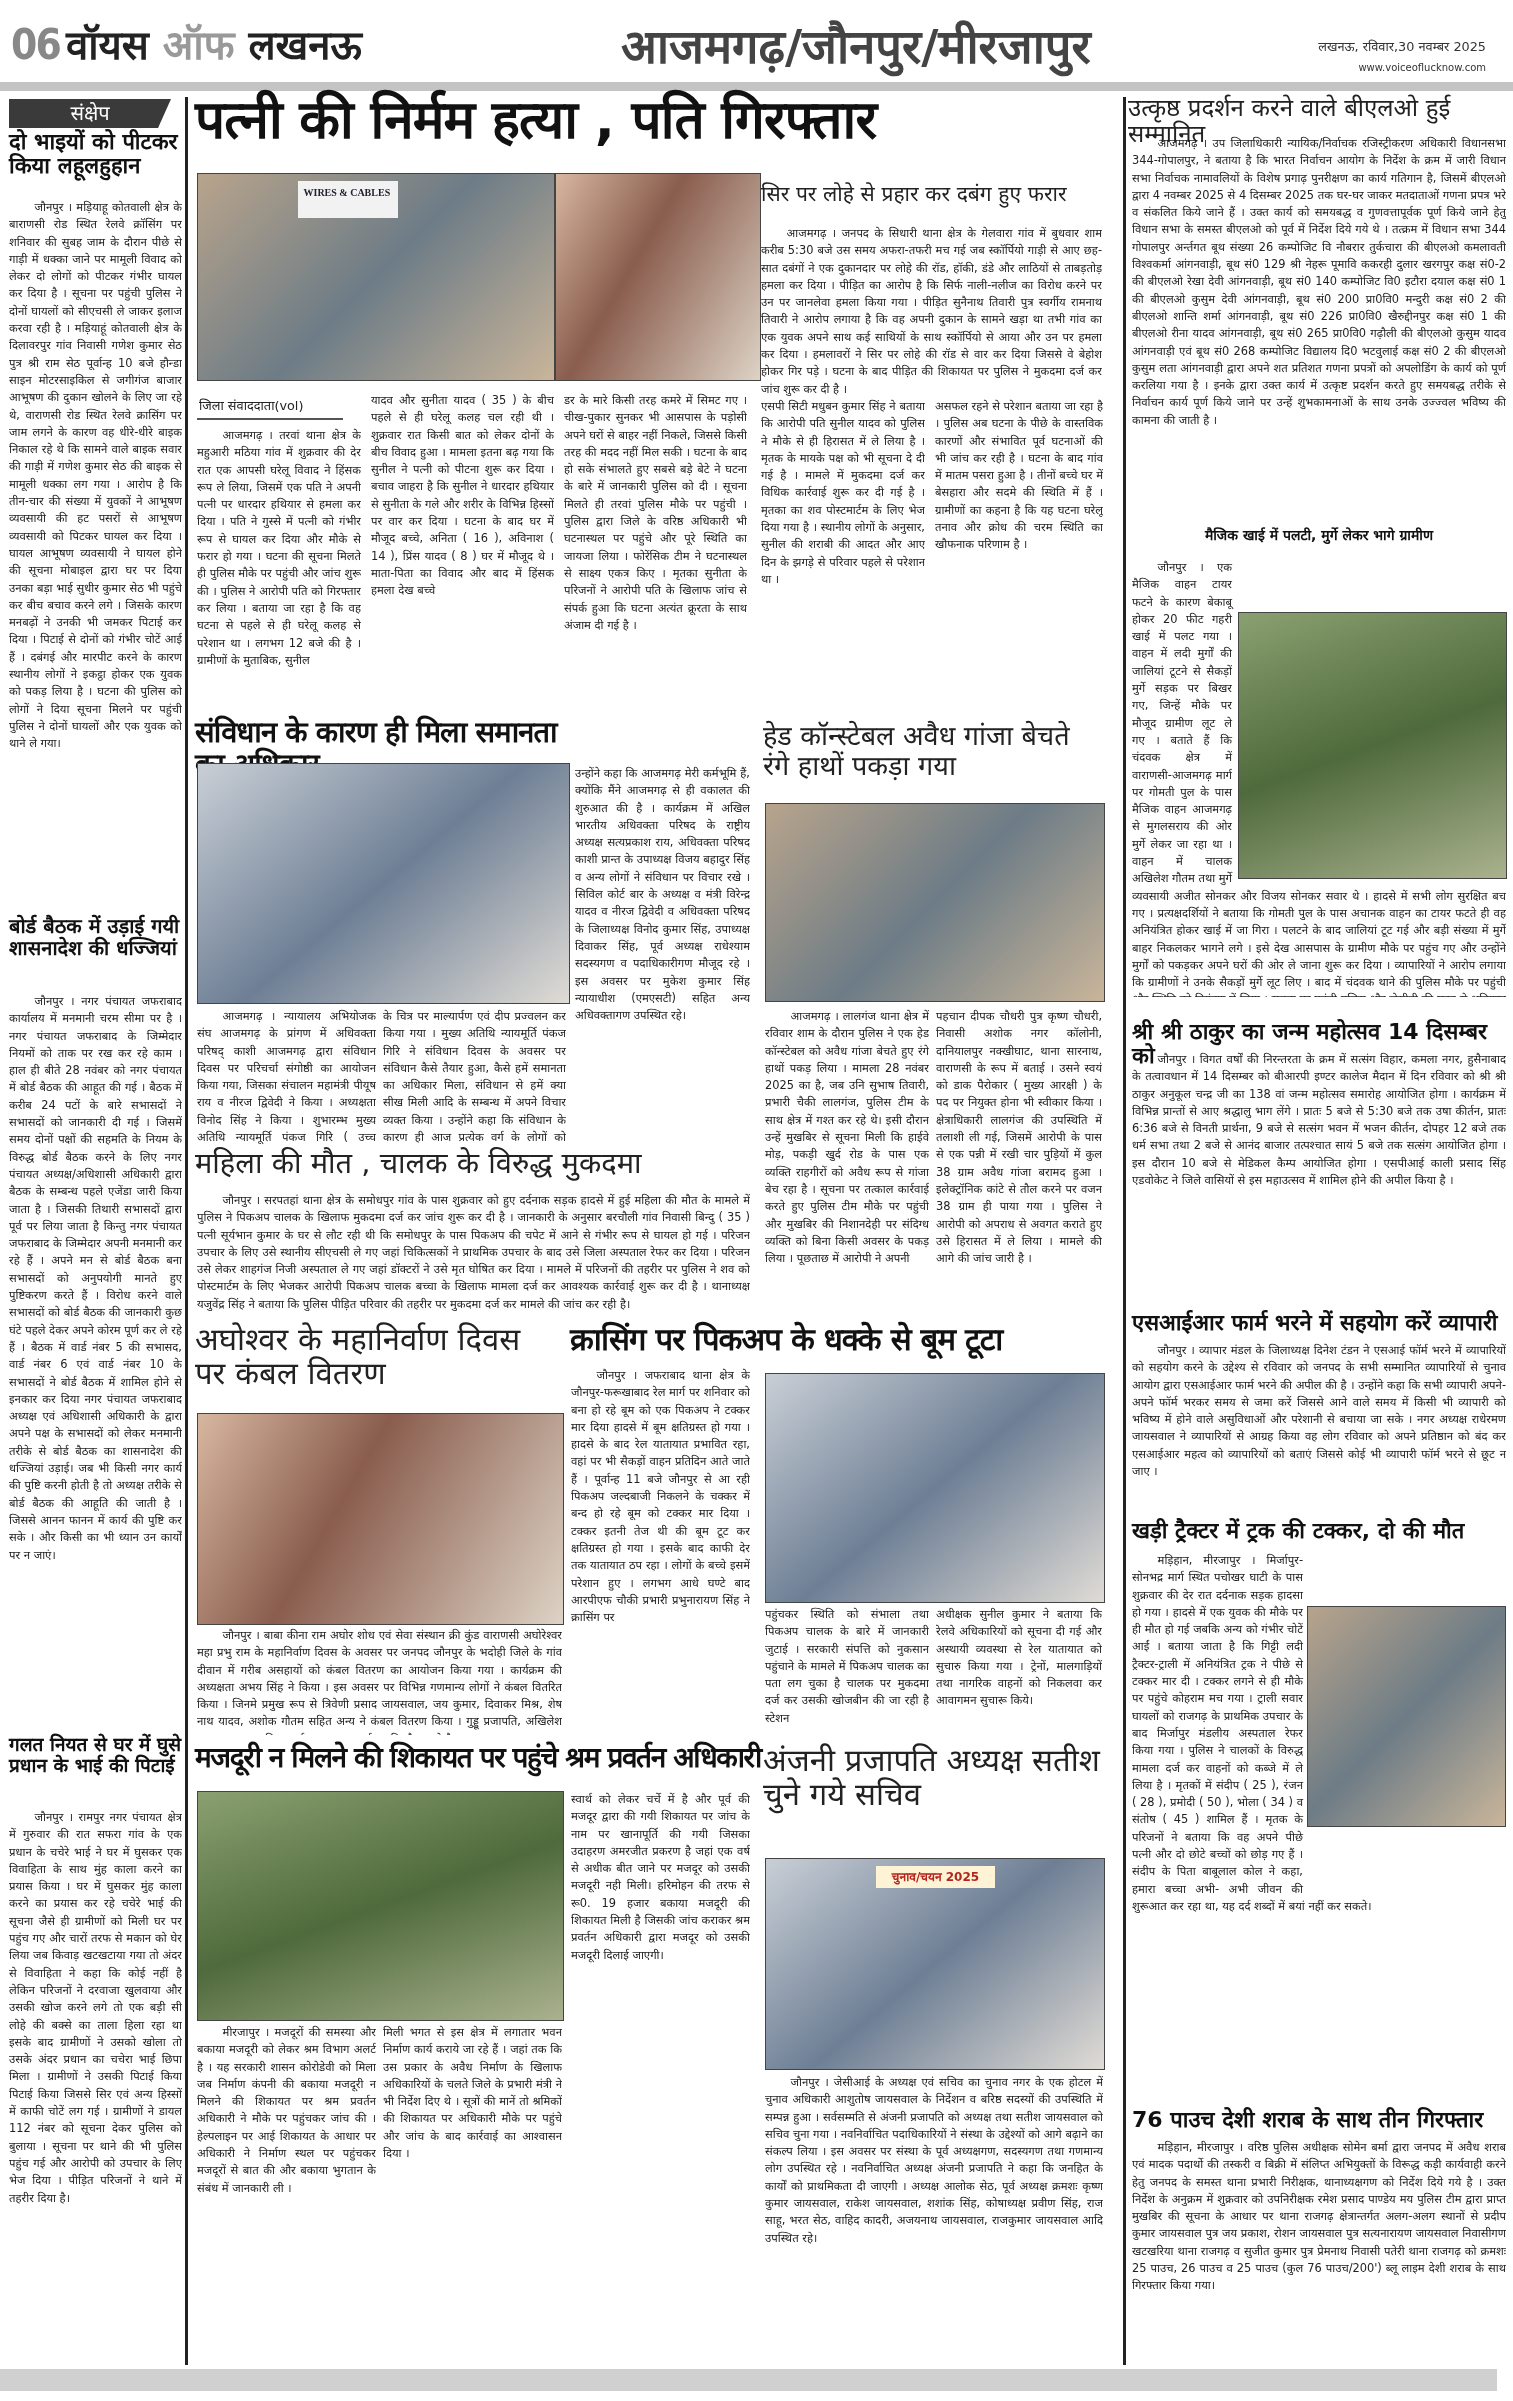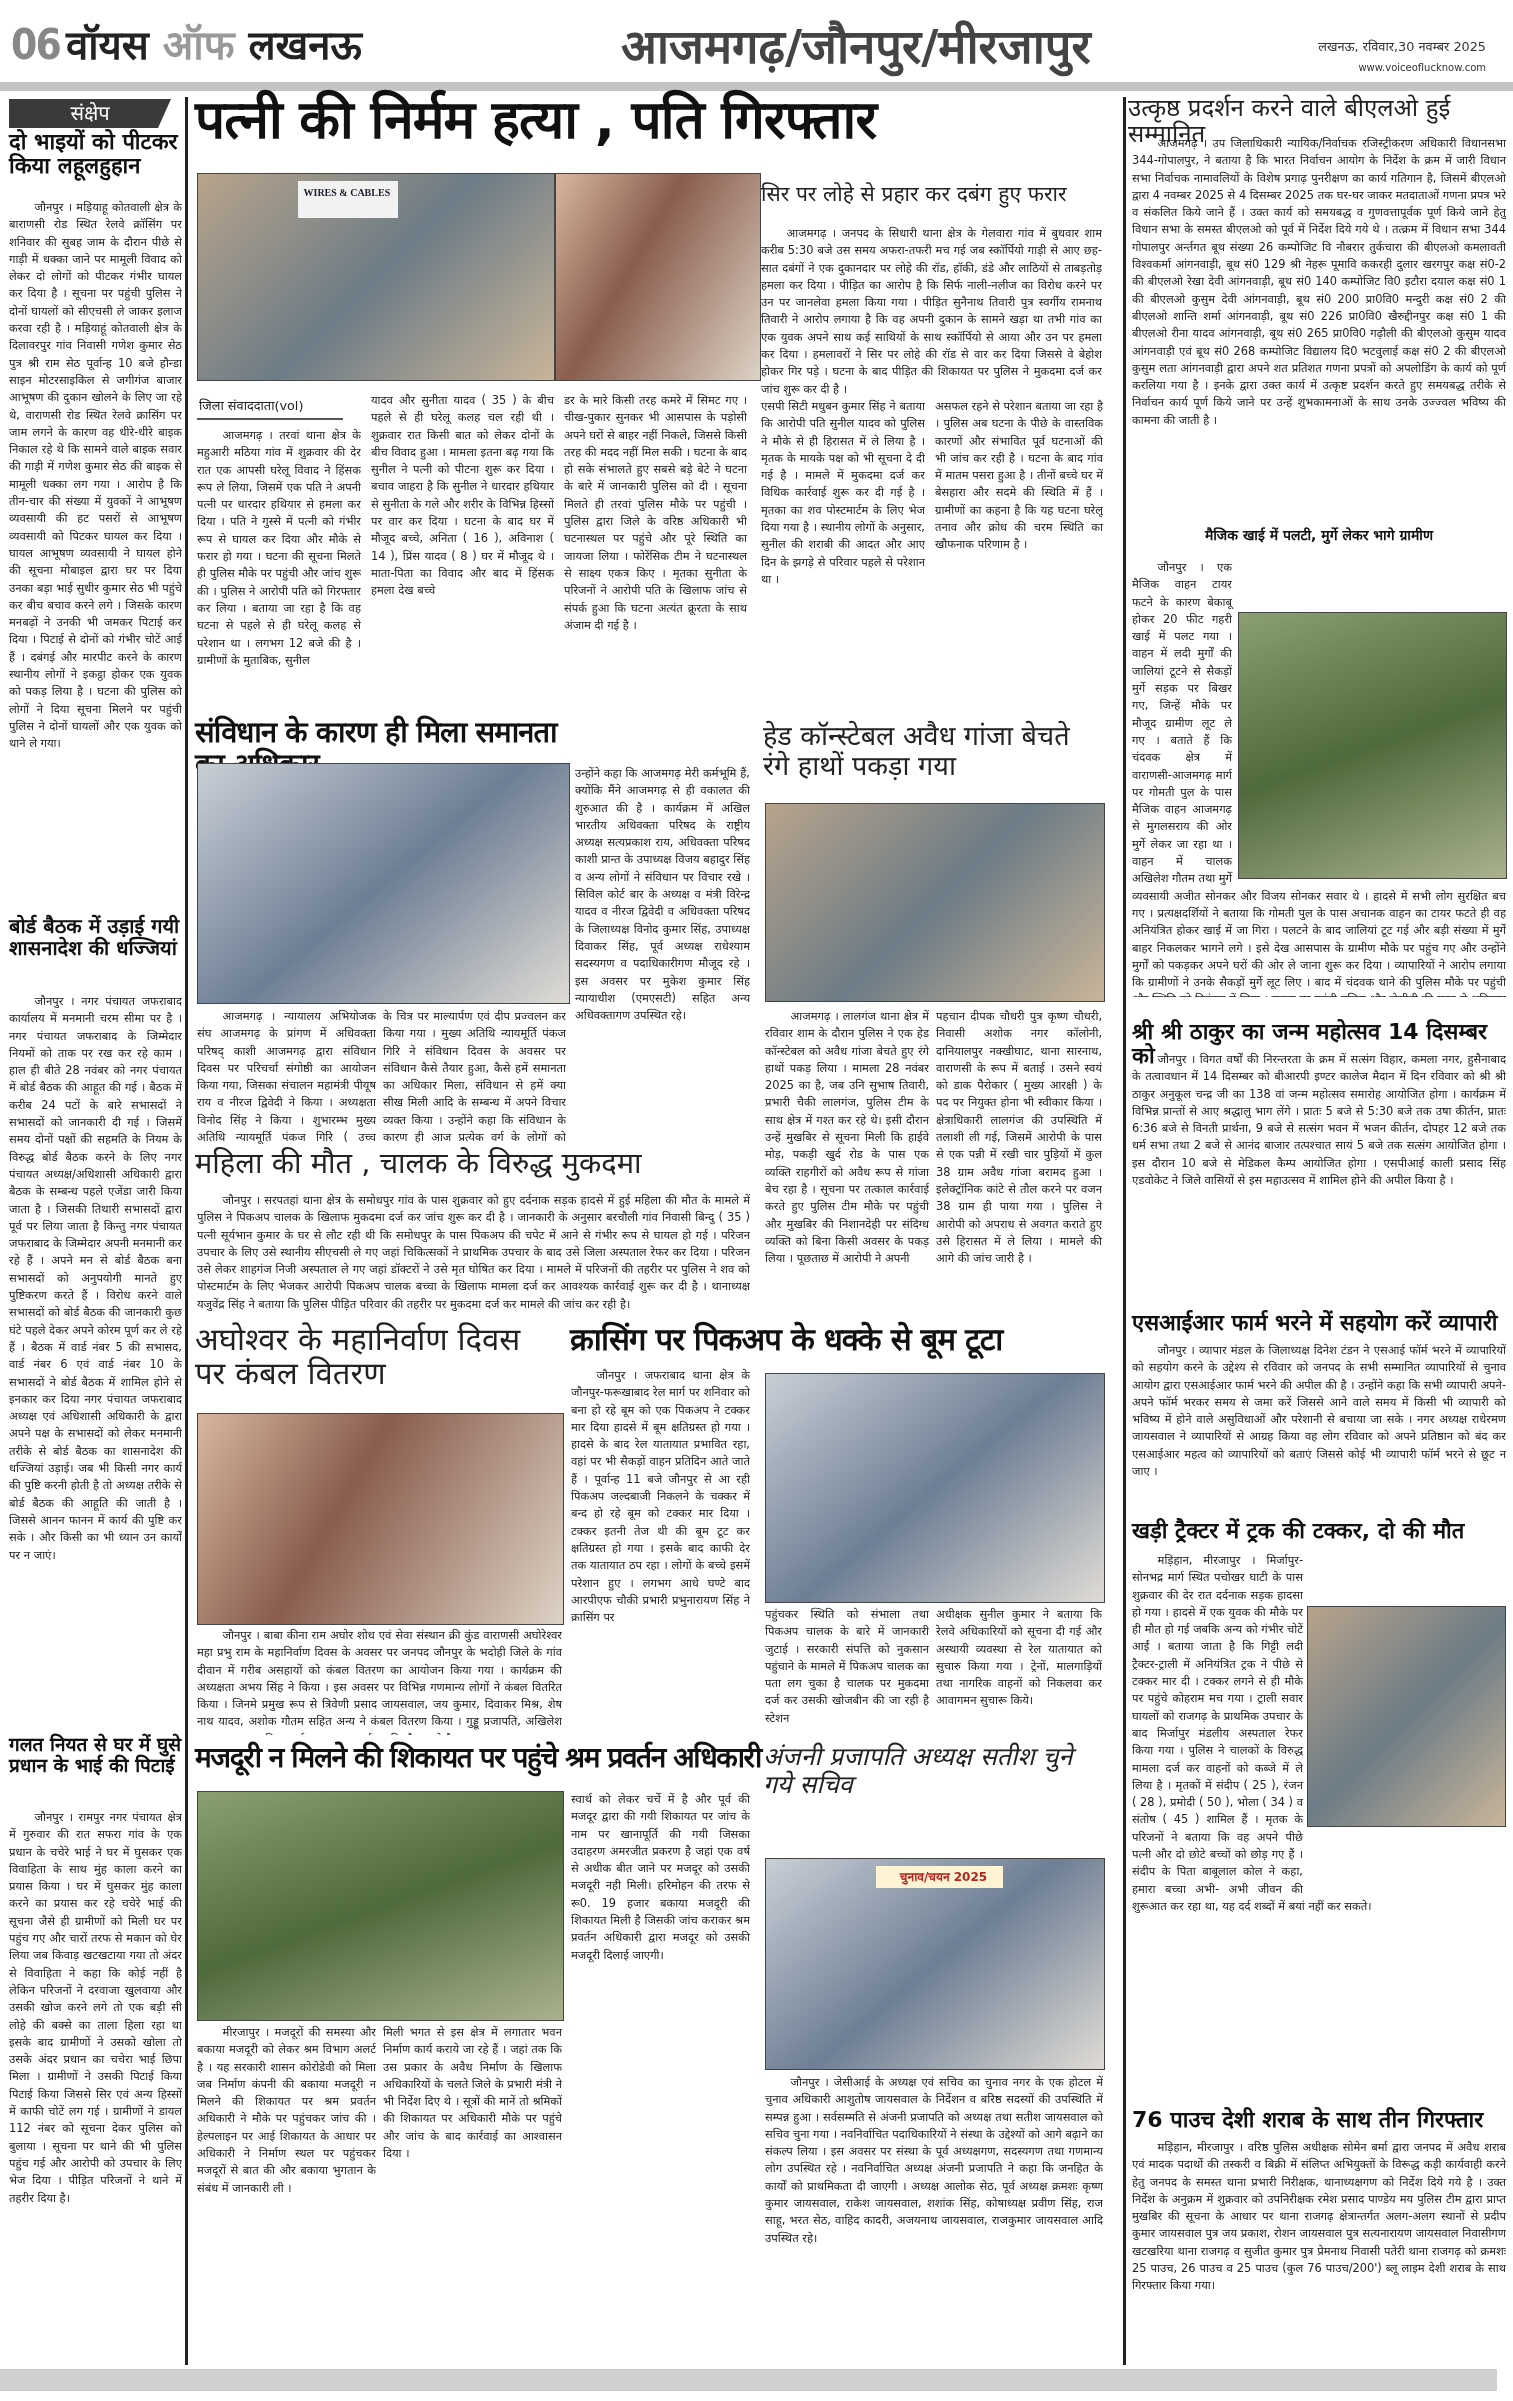--- a/index.html
+++ b/index.html
@@ -95,23 +95,23 @@
 <div class="abs photo4" style="left:765px;top:1373px;width:338px;height:228px;"></div>
 <div class="abs body" style="left:765px;top:1606px;width:164px;height:128px;">पहुंचकर स्थिति को संभाला तथा पिकअप चालक के बारे में जानकारी जुटाई । सरकारी संपत्ति को नुकसान पहुंचाने के मामले में पिकअप चालक का पता लग चुका है चालक पर मुकदमा दर्ज कर उसकी खोजबीन की जा रही है स्टेशन</div>
 <div class="abs body" style="left:936px;top:1606px;width:166px;height:128px;">अधीक्षक सुनील कुमार ने बताया कि रेलवे अधिकारियों को सूचना दी गई और अस्थायी व्यवस्था से रेल यातायात को सुचारु किया गया । ट्रेनों, मालगाड़ियों तथा नागरिक वाहनों को निकलवा कर आवागमन सुचारू किये।</div>
 
 <div class="abs hl" style="left:195px;top:1743px;width:566px;font-size:28px;letter-spacing:-1.4px;">मजदूरी न मिलने की शिकायत पर पहुंचे श्रम प्रवर्तन अधिकारी</div>
 <div class="abs photo2" style="left:197px;top:1791px;width:365px;height:228px;"></div>
 <div class="abs body ind" style="left:197px;top:2024px;width:179px;height:338px;">मीरजापुर । मजदूरों की समस्या और बकाया मजदूरी को लेकर श्रम विभाग अलर्ट है । यह सरकारी शासन कोरोडेवी को मिला जब निर्माण कंपनी की बकाया मजदूरी न मिलने की शिकायत पर श्रम प्रवर्तन अधिकारी ने मौके पर पहुंचकर जांच की । हेल्पलाइन पर आई शिकायत के आधार पर अधिकारी ने निर्माण स्थल पर पहुंचकर मजदूरों से बात की और बकाया भुगतान के संबंध में जानकारी ली ।</div>
 <div class="abs body" style="left:383px;top:2024px;width:179px;height:338px;">मिली भगत से इस क्षेत्र में लगातार भवन निर्माण कार्य कराये जा रहे हैं । जहां तक कि उस प्रकार के अवैध निर्माण के खिलाफ अधिकारियों के चलते जिले के प्रभारी मंत्री ने भी निर्देश दिए थे । सूत्रों की मानें तो श्रमिकों की शिकायत पर अधिकारी मौके पर पहुंचे और जांच के बाद कार्रवाई का आश्वासन दिया ।</div>
 <div class="abs body" style="left:571px;top:1791px;width:179px;height:571px;">स्वार्थ को लेकर चर्चे में है और पूर्व की मजदूर द्वारा की गयी शिकायत पर जांच के नाम पर खानापूर्ति की गयी जिसका उदाहरण अमरजीत प्रकरण है जहां एक वर्ष से अधीक बीत जाने पर मजदूर को उसकी मजदूरी नही मिली। हरिमोहन की तरफ से रू0. 19 हजार बकाया मजदूरी की शिकायत मिली है जिसकी जांच कराकर श्रम प्रवर्तन अधिकारी द्वारा मजदूर को उसकी मजदूरी दिलाई जाएगी।</div>
 
-<div class="abs hl-light" style="left:763px;top:1743px;width:341px;font-size:25px;font-style:italic;">अंजनी प्रजापति अध्यक्ष सतीश चुने गये सचिव</div>
+<div class="abs hl-light" style="left:763px;top:1743px;width:341px;font-size:31px;">अंजनी प्रजापति अध्यक्ष सतीश चुने गये सचिव</div>
 <div class="abs photo4" style="left:765px;top:1858px;width:338px;height:210px;">
-  <div style="position:absolute;left:110px;top:7.3px;width:119px;height:22px;background:#fff3d6;color:#b3261e;font-size:12px;font-weight:bold;text-align:center;line-height:22px;padding-left:8px;">चुनाव/चयन 2025</div>
+  <div style="position:absolute;left:110px;top:7.3px;width:119px;height:22px;background:#fff3d6;color:#b3261e;font-size:12px;font-weight:bold;text-align:center;line-height:22px;">चुनाव/चयन 2025</div>
 </div>
 <div class="abs body ind" style="left:765px;top:2074px;width:338px;height:288px;">जौनपुर । जेसीआई के अध्यक्ष एवं सचिव का चुनाव नगर के एक होटल में चुनाव अधिकारी आशुतोष जायसवाल के निर्देशन व बरिष्ठ सदस्यों की उपस्थिति में सम्पन्न हुआ । सर्वसम्मति से अंजनी प्रजापति को अध्यक्ष तथा सतीश जायसवाल को सचिव चुना गया । नवनिर्वाचित पदाधिकारियों ने संस्था के उद्देश्यों को आगे बढ़ाने का संकल्प लिया । इस अवसर पर संस्था के पूर्व अध्यक्षगण, सदस्यगण तथा गणमान्य लोग उपस्थित रहे । नवनिर्वाचित अध्यक्ष अंजनी प्रजापति ने कहा कि जनहित के कार्यों को प्राथमिकता दी जाएगी । अध्यक्ष आलोक सेठ, पूर्व अध्यक्ष क्रमशः कृष्ण कुमार जायसवाल, राकेश जायसवाल, शशांक सिंह, कोषाध्यक्ष प्रवीण सिंह, राज साहू, भरत सेठ, वाहिद कादरी, अजयनाथ जायसवाल, राजकुमार जायसवाल आदि उपस्थित रहे।</div>
 
 <div class="abs vrule" style="left:1123px;top:97px;height:2268px;"></div>
 
 <div class="abs hl-light" style="left:1128px;top:95px;width:374px;font-size:24px;">उत्कृष्ठ प्रदर्शन करने वाले बीएलओ हुई सम्मानित</div>
 <div class="abs body ind" style="left:1132px;top:135px;width:374px;height:394px;">आजमगढ़ । उप जिलाधिकारी न्यायिक/निर्वाचक रजिस्ट्रीकरण अधिकारी विधानसभा 344-गोपालपुर, ने बताया है कि भारत निर्वाचन आयोग के निर्देश के क्रम में जारी विधान सभा निर्वाचक नामावलियों के विशेष प्रगाढ़ पुनरीक्षण का कार्य गतिगान है, जिसमें बीएलओ द्वारा 4 नवम्बर 2025 से 4 दिसम्बर 2025 तक घर-घर जाकर मतदाताओं गणना प्रपत्र भरे व संकलित किये जाने हैं । उक्त कार्य को समयबद्ध व गुणवत्तापूर्वक पूर्ण किये जाने हेतु विधान सभा के समस्त बीएलओ को पूर्व में निर्देश दिये गये थे । तत्क्रम में विधान सभा 344 गोपालपुर अर्न्तगत बूथ संख्या 26 कम्पोजिट वि नौबरार तुर्कचारा की बीएलओ कमलावती विश्वकर्मा आंगनवाड़ी, बूथ सं0 129 श्री नेहरू पूमावि ककरही दुलार खरगपुर कक्ष सं0-2 की बीएलओ रेखा देवी आंगनवाड़ी, बूथ सं0 140 कम्पोजिट वि0 इटौरा दयाल कक्ष सं0 1 की बीएलओ कुसुम देवी आंगनवाड़ी, बूथ सं0 200 प्रा0वि0 मन्दुरी कक्ष सं0 2 की बीएलओ शान्ति शर्मा आंगनवाड़ी, बूथ सं0 226 प्रा0वि0 खैरुद्दीनपुर कक्ष सं0 1 की बीएलओ रीना यादव आंगनवाड़ी, बूथ सं0 265 प्रा0वि0 गढ़ौली की बीएलओ कुसुम यादव आंगनवाड़ी एवं बूथ सं0 268 कम्पोजिट विद्यालय दि0 भटवुलाई कक्ष सं0 2 की बीएलओ कुसुम लता आंगनवाड़ी द्वारा अपने शत प्रतिशत गणना प्रपत्रों को अपलोडिंग के कार्य को पूर्ण करलिया गया है । इनके द्वारा उक्त कार्य में उत्कृष्ट प्रदर्शन करते हुए समयबद्ध तरीके से निर्वाचन कार्य पूर्ण किये जाने पर उन्हें शुभकामनाओं के साथ उनके उज्ज्वल भविष्य की कामना की जाती है ।</div>
 
 <div class="abs hl" style="left:1132px;top:528px;width:374px;font-size:14px;text-align:center;">मैजिक खाई में पलटी, मुर्गे लेकर भागे ग्रामीण</div>
 <div class="abs photo2" style="left:1238px;top:612px;width:267px;height:265px;"></div>

